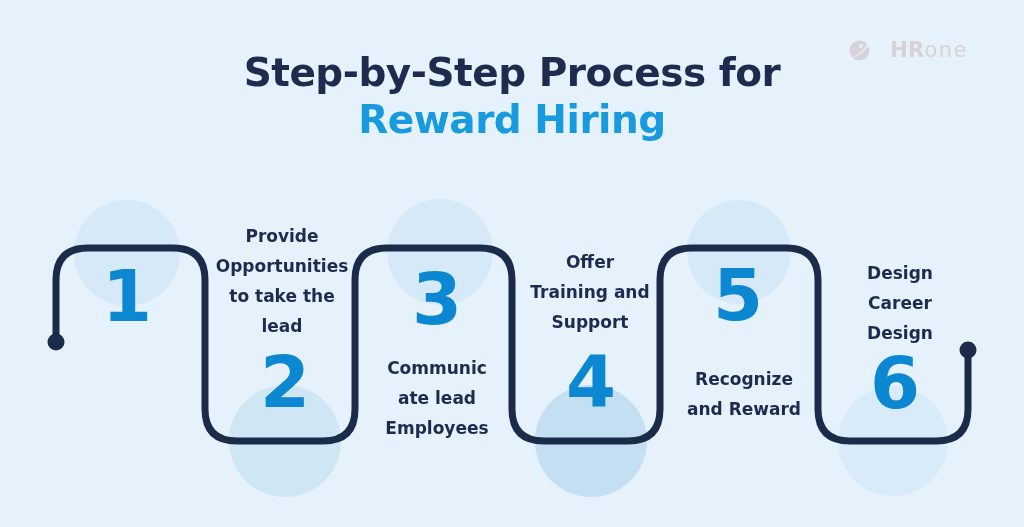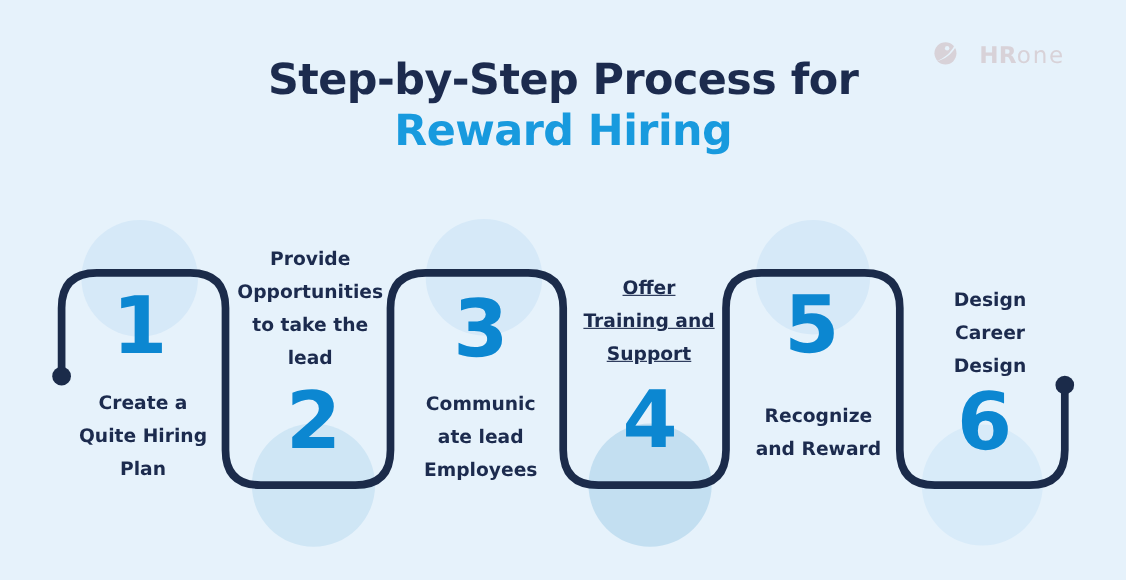--- a/index.html
+++ b/index.html
@@ -24,21 +24,21 @@
   .title{
     position:absolute;top:49px;left:0;width:100%;
     text-align:center;font-weight:700;font-size:39px;line-height:47px;
     letter-spacing:-0.5px;color:var(--navy);
   }
   .title .line2{color:var(--title-blue);}
 
   
   .logo{
     position:absolute;top:38px;right:56px;
-    display:flex;align-items:flex-start;gap:20px;
+    display:flex;align-items:center;gap:20px;
   }
   .logo-text{font-size:21px;color:var(--logo-gray);letter-spacing:0.2px;}
   .logo-hr{font-weight:700;}
   .logo-one{font-weight:400;letter-spacing:1.5px;}
 
   
   .flow{position:absolute;left:0;top:0;}
 
   
   .step-num{
@@ -48,21 +48,21 @@
   
   .step-label{
     position:absolute;transform:translate(-50%,-50%);
     font-size:17px;font-weight:700;color:var(--navy);
     text-align:center;white-space:pre-line;line-height:30px;
   }
   #n1{left:127px;top:296px;} #n2{left:285px;top:382px;}
   #n3{left:437px;top:299px;} #n4{left:591px;top:381px;}
   #n5{left:738px;top:295px;} #n6{left:895px;top:383px;}
   #l1{left:130px;top:397px;} #l2{left:282px;top:281px;}
-  #l3{left:437px;top:398px;} #l4{left:590px;top:292px;text-decoration:underline;}
+  #l3{left:437px;top:398px;} #l4{left:590px;top:292px;}
   #l5{left:744px;top:394px;} #l6{left:900px;top:303px;}
 </style>
 </head>
 <body>
 
 <div class="stage">
 
   <h1 class="title">
     <span class="line1">Step-by-Step Process for</span><br>
     <span class="line2">Reward Hiring</span>
@@ -98,23 +98,20 @@
     <circle cx="968" cy="350" r="8.5" fill="#1b2b4a"></circle>
   </svg>
 
   <div class="step-num" id="n1">1</div>
   <div class="step-num" id="n2">2</div>
   <div class="step-num" id="n3">3</div>
   <div class="step-num" id="n4">4</div>
   <div class="step-num" id="n5">5</div>
   <div class="step-num" id="n6">6</div>
 
-  <div class="step-label" id="l1">Create a
-Quite Hiring
-Plan</div>
   <div class="step-label" id="l2">Provide
 Opportunities
 to take the
 lead</div>
   <div class="step-label" id="l3">Communic
 ate lead
 Employees</div>
   <div class="step-label" id="l4">Offer
 Training and
 Support</div>

